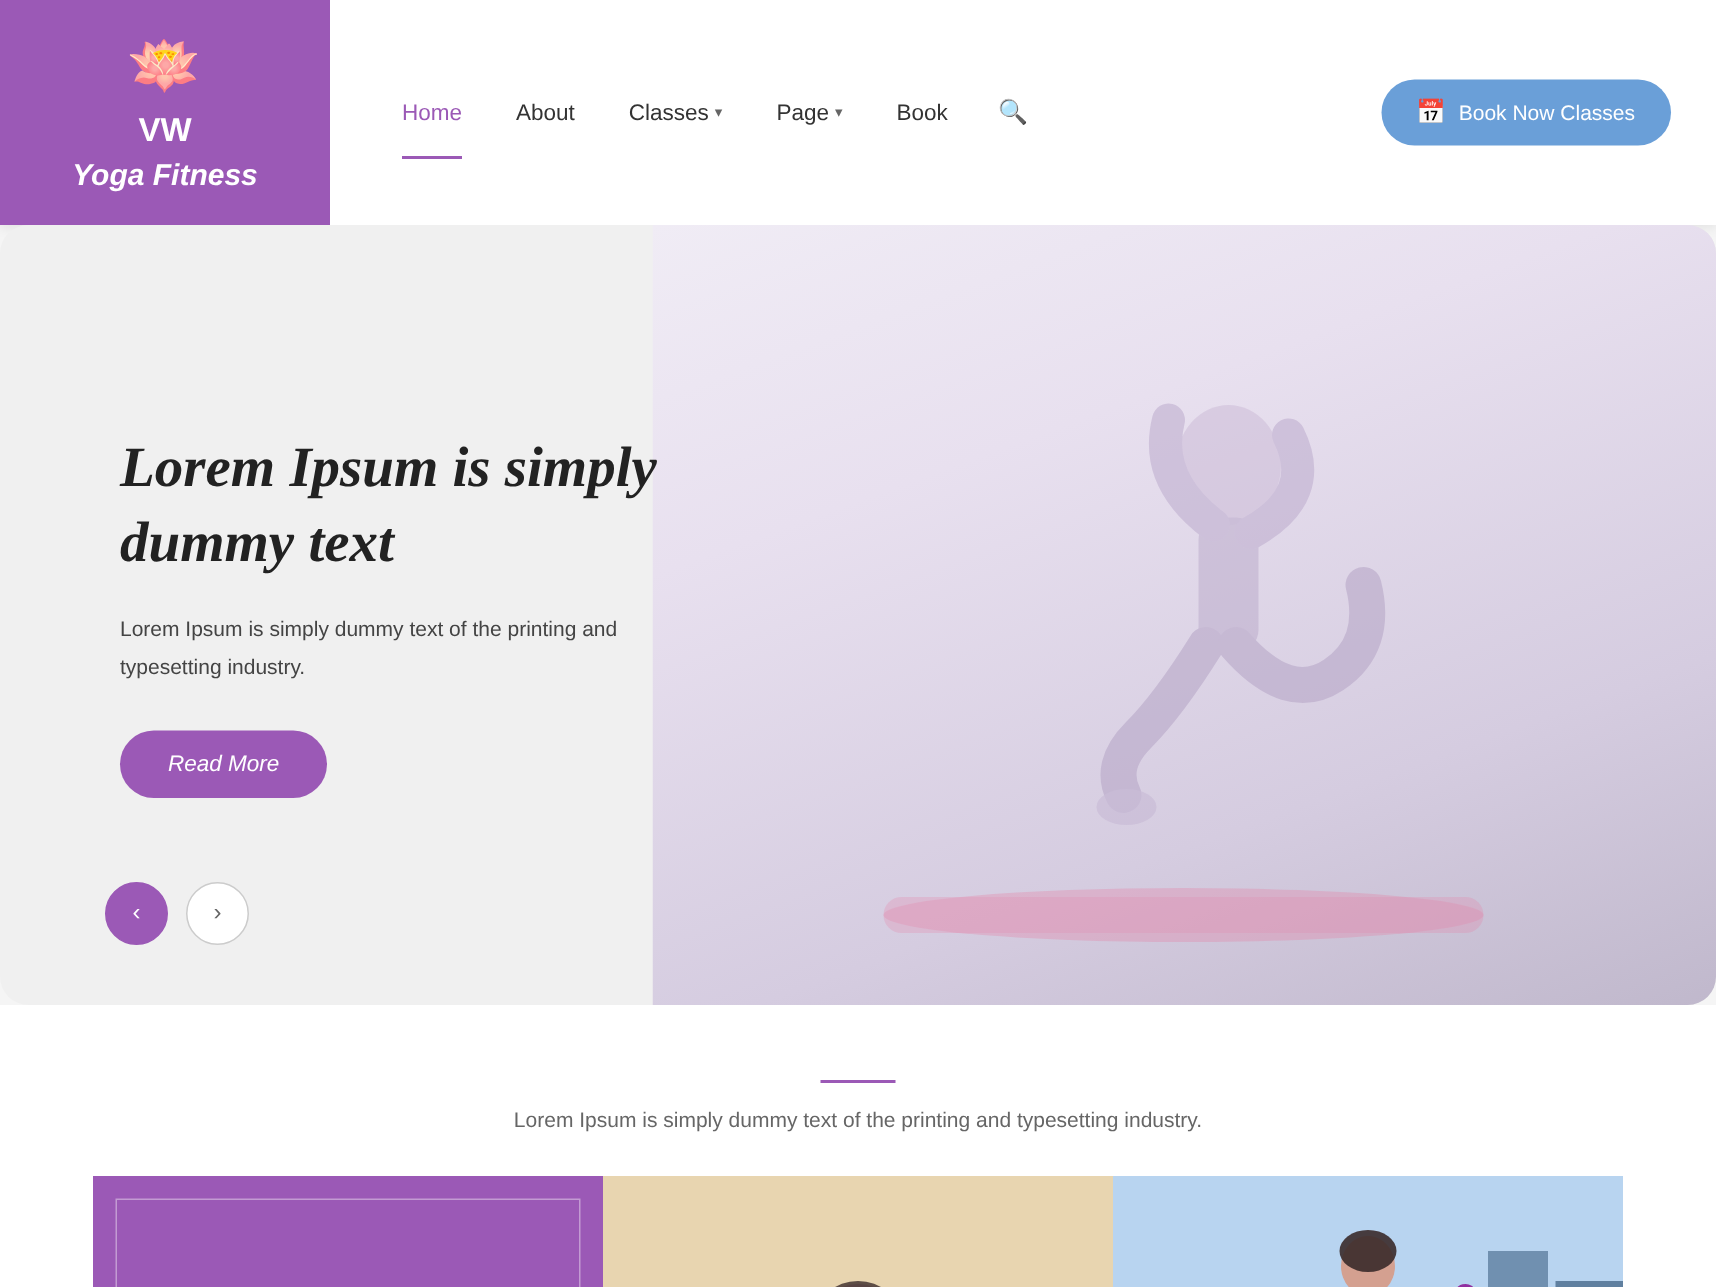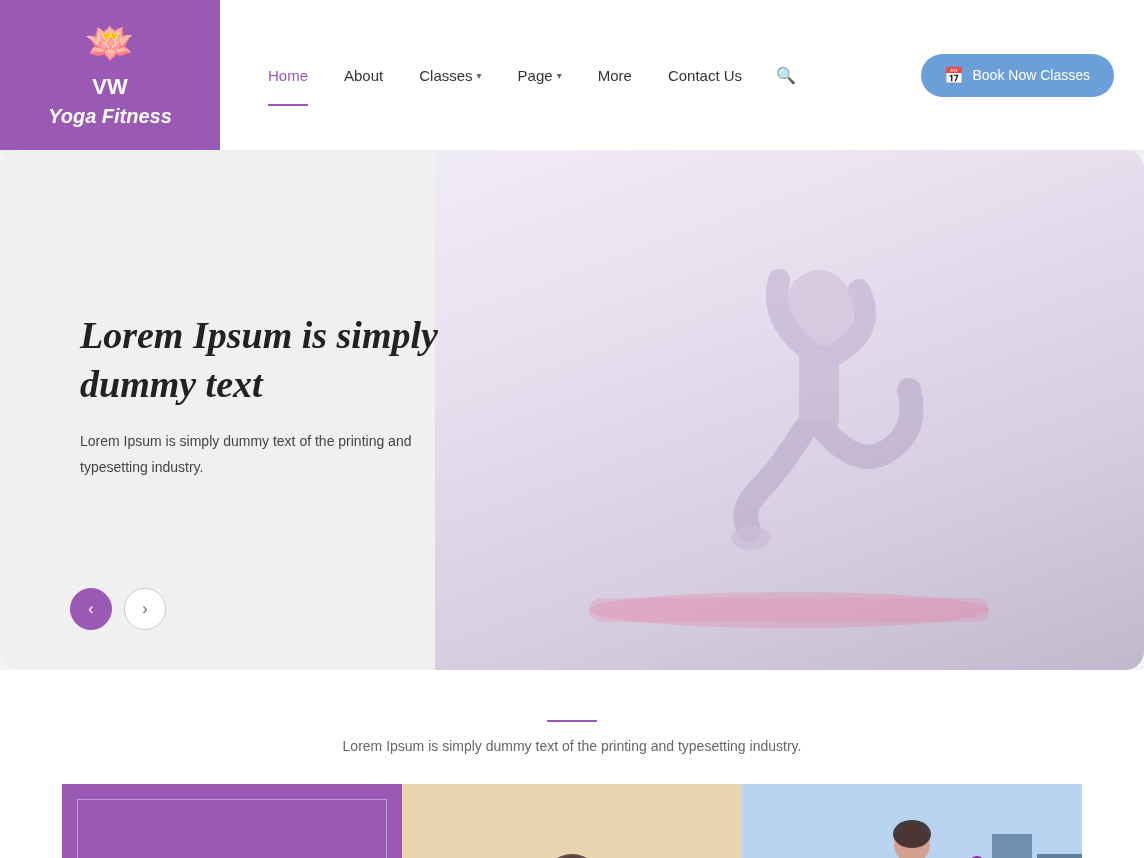--- a/index.html
+++ b/index.html
@@ -289,22 +289,21 @@
       <a class="nav-item active">Home</a>
       <a class="nav-item">About</a>
       <a class="nav-item">
         <span>Classes</span>
         <span class="chevron">▾</span>
       </a>
       <a class="nav-item">
         <span>Page</span>
         <span class="chevron">▾</span>
       </a>
-      <a class="nav-item">More</a>
-      <a class="nav-item">Contact Us</a>
+      <a class="nav-item">Book</a>
       <button class="search-icon-btn">
         <span>🔍</span>
       </button>
     </div>
     <button class="book-btn">
       <span class="cal-icon">📅</span>
       <span>Book Now Classes</span>
     </button>
   </nav>
 </header>
@@ -333,20 +332,21 @@
         <rect x="50" y="408" width="400" height="24" rx="12" fill="#e879a0" opacity="0.4"></rect>
       </svg>
     </div>
   </div>
 
   <div class="hero-content">
     <h1 class="hero-title">Lorem Ipsum is simply dummy text</h1>
     <p class="hero-desc">
       <span>Lorem Ipsum is simply dummy text of the printing and typesetting industry.</span><br>
     </p>
+    <button class="read-more-btn">Read More</button>
   </div>
 
   <div class="slider-controls">
     <button class="slider-btn active-btn">‹</button>
     <button class="slider-btn">›</button>
   </div>
 </section>
 
 <section class="classes-section">
   <div class="classes-divider"></div>

